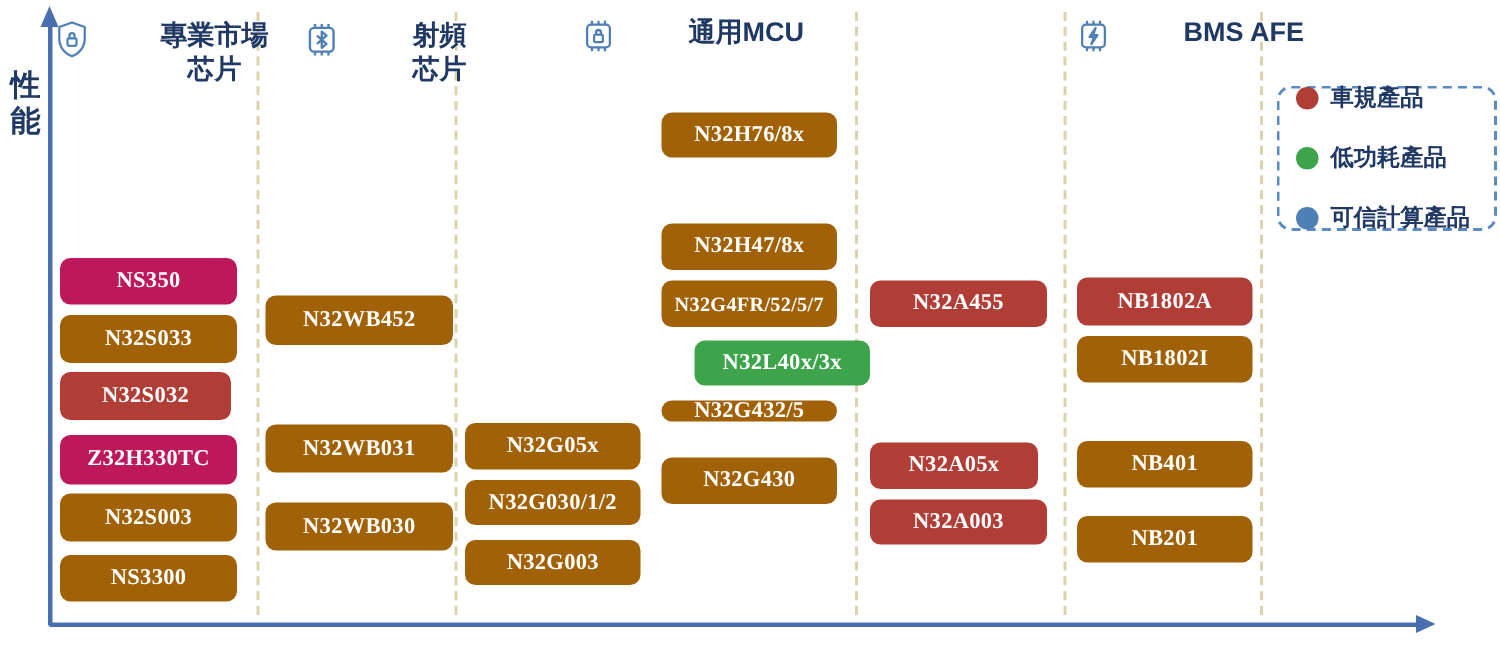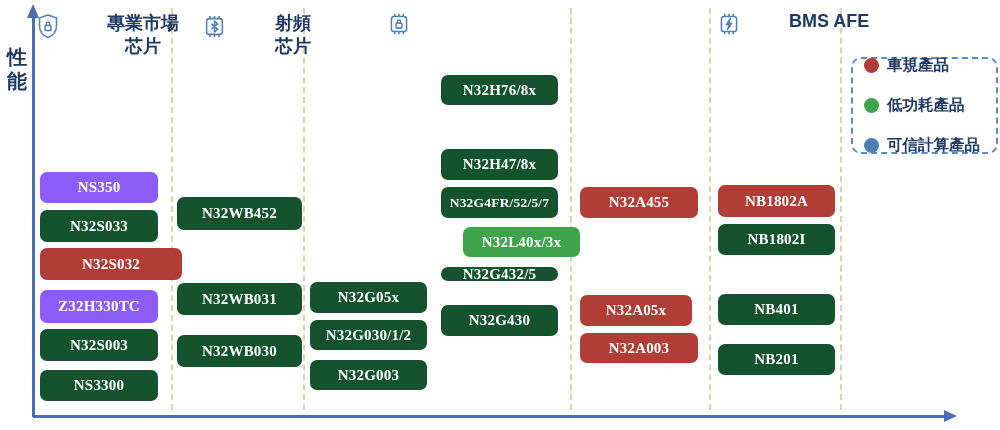--- a/index.html
+++ b/index.html
@@ -18,24 +18,24 @@
     color:#1F3864;line-height:1.2;word-break:break-all;text-align:center;}
   
   .sep{position:absolute;top:8px;height:402px;width:0;border-left:2px dashed #dcd3ac;}
   
   .hdr{position:absolute;display:flex;gap:7px;color:#1F3864;font-weight:bold;font-size:18px;align-items:flex-start;}
   .hdr .txt{text-align:center;line-height:23px;white-space:pre-line;margin-left:40px;}
   .hdr svg{flex:0 0 auto;margin-top:1px;}
   
   .box{position:absolute;border-radius:7px;display:flex;align-items:center;justify-content:center;
     color:#ffffff;font-family:"Liberation Serif",serif;font-weight:bold;font-size:15px;letter-spacing:.2px;}
-  .navy{background:#14532d;}
+  .navy{background:#a16207;}
   .red{background:#B03E37;}
   .green{background:#3EA44B;margin-left:22px;}
-  .lblue{background:#8b5cf6;}
+  .lblue{background:#be185d;}
   .small{font-size:13.5px;}
   
   .legend{position:absolute;left:851px;top:57px;width:147px;height:97px;border:2px dashed #5b8bc4;
     border-radius:10px;box-sizing:border-box;display:flex;flex-direction:column;justify-content:center;
     gap:19px;padding-left:11px;background:#ffffff;}
   .legend-row{display:flex;align-items:center;gap:8px;}
   .dot{width:15px;height:15px;border-radius:50%;flex:0 0 auto;}
   .dot-red{background:#B03E37;}
   .dot-green{background:#3EA44B;}
   .dot-blue{background:#4E7FB5;}
@@ -84,20 +84,21 @@
 
   <div class="hdr" style="left:386px;top:10px">
     <span>
       <svg width="26" height="26" viewBox="0 0 24 24" fill="none" stroke="#4E7FB5" stroke-width="1.4" stroke-linejoin="round">
         <rect x="5" y="5" width="14" height="14" rx="2.4"></rect>
         <path d="M8 4.8 V2.6 M12 4.8 V2.6 M16 4.8 V2.6 M8 19.2 V21.4 M12 19.2 V21.4 M16 19.2 V21.4"></path>
         <rect x="9.3" y="11.2" width="5.4" height="4.6" rx="0.8"></rect>
         <path d="M10.5 11.2 V9.8 a1.5 1.5 0 0 1 3 0 V11.2"></path>
       </svg>
     </span>
+    <span class="txt">通用MCU</span>
   </div>
 
 
   <div class="hdr" style="left:716px;top:10px">
     <span>
       <svg width="26" height="26" viewBox="0 0 24 24" fill="none" stroke="#4E7FB5" stroke-width="1.4" stroke-linejoin="round">
         <rect x="5" y="5" width="14" height="14" rx="2.4"></rect>
         <path d="M8 4.8 V2.6 M12 4.8 V2.6 M16 4.8 V2.6 M8 19.2 V21.4 M12 19.2 V21.4 M16 19.2 V21.4"></path>
         <path d="M13.3 7 L9.6 12.6 h2.7 L10.7 17 L14.4 11.4 h-2.7 Z"></path>
       </svg>
@@ -115,21 +116,21 @@
       <span class="legend-label">低功耗產品</span>
     </div>
     <div class="legend-row">
       <span class="dot dot-blue"></span>
       <span class="legend-label">可信計算產品</span>
     </div>
   </div>
 
   <div class="box lblue" style="left:40px;top:172px;width:118px;height:31px">NS350</div>
   <div class="box navy" style="left:40px;top:210px;width:118px;height:32px">N32S033</div>
-  <div class="box red" style="left:40px;top:248px;width:142px;height:32px">N32S032</div>
+  <div class="box red" style="left:40px;top:248px;width:114px;height:32px">N32S032</div>
   <div class="box lblue" style="left:40px;top:290px;width:118px;height:33px">Z32H330TC</div>
   <div class="box navy" style="left:40px;top:329px;width:118px;height:32px">N32S003</div>
   <div class="box navy" style="left:40px;top:370px;width:118px;height:31px">NS3300</div>
 
   <div class="box navy" style="left:177px;top:197px;width:125px;height:33px">N32WB452</div>
   <div class="box navy" style="left:177px;top:283px;width:125px;height:32px">N32WB031</div>
   <div class="box navy" style="left:177px;top:335px;width:125px;height:32px">N32WB030</div>
 
   <div class="box navy" style="left:310px;top:282px;width:117px;height:31px">N32G05x</div>
   <div class="box navy" style="left:310px;top:320px;width:117px;height:30px">N32G030/1/2</div>

